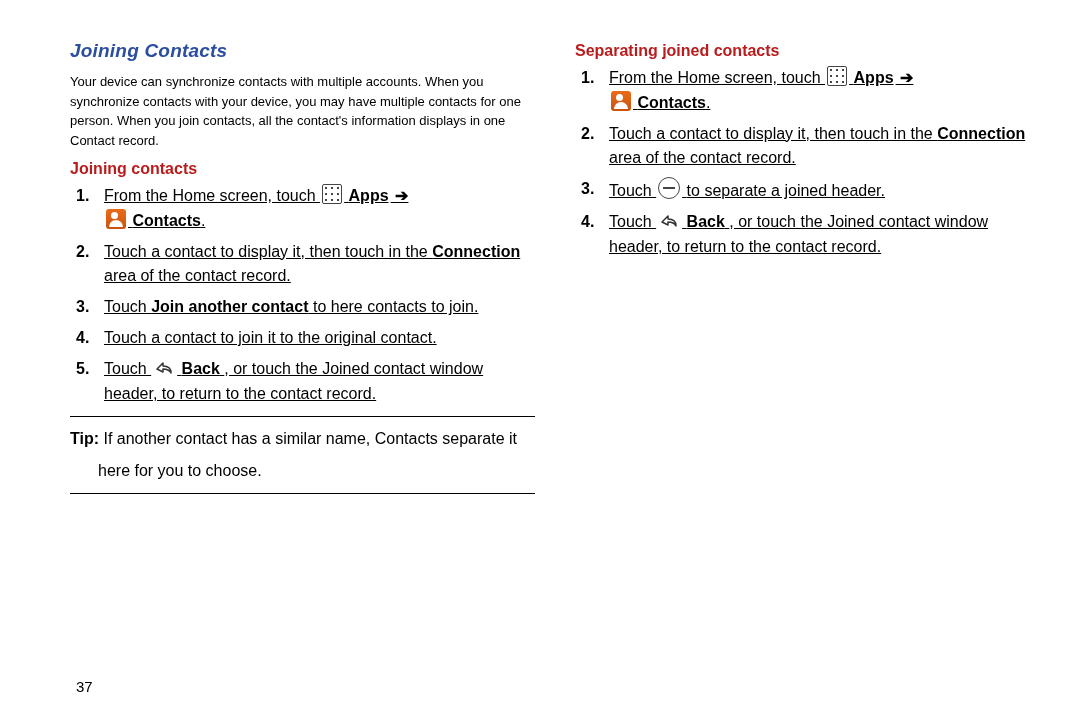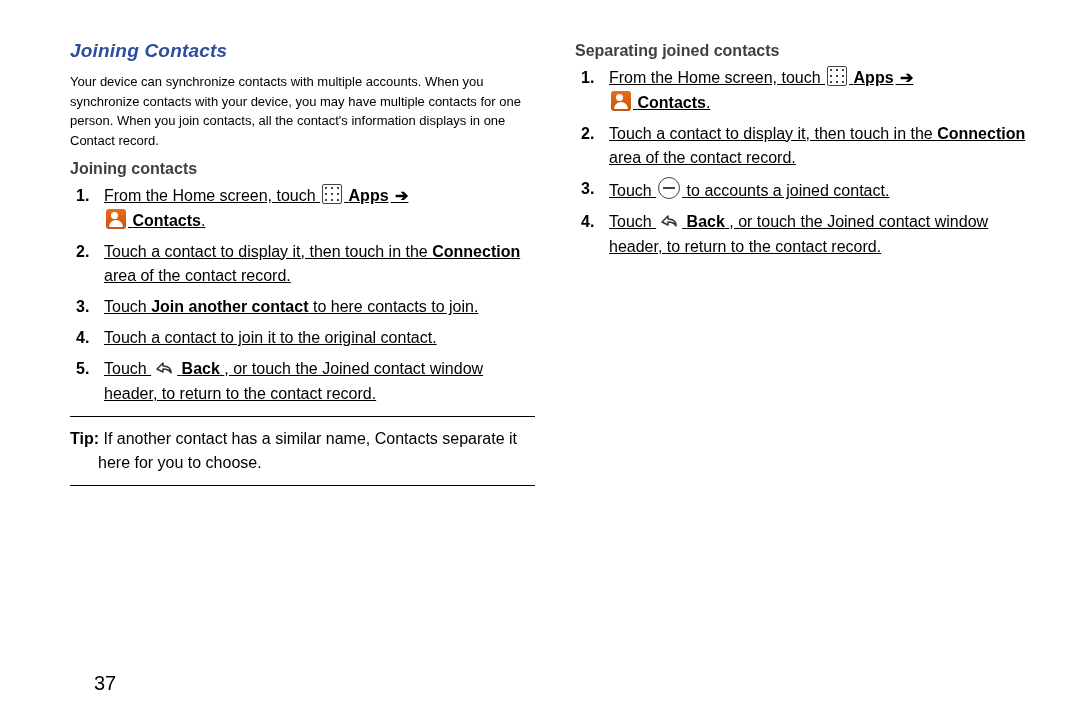--- a/index.html
+++ b/index.html
@@ -26,21 +26,21 @@
     font-style: italic;
     color: #2b4ea0;
     font-size: 19px;
     margin: 0 0 10px 0;
     letter-spacing: 0.2px;
     font-family: Arial, Helvetica, sans-serif;
   }
   .heading-primary::after{content:"";}
   .subheading {
     font-weight: 700;
-    color: #404040;
+    color: #b91c1c;
     font-size: 16px;
     margin: 8px 0 4px 0;
   }
   p.body {
     margin: 0 0 10px 0;
     line-height: 1.5;
     font-size:13px;
   }
   ol.steps {
     list-style: none;
@@ -68,26 +68,26 @@
   hr.rule {
     border: none;
     border-top: 1px solid #000;
     margin: 10px 0;
   }
   .tip {
     margin: 8px 0;
     line-height: 1.5;
     padding-left: 0;
   }
-  .tip-indent { display:block; padding-left: 28px;}
+  .tip-indent { display:block; padding-left: 28px; margin-top: 8px;}
   .page-number {
     position: absolute;
-    left: 94px;
+    left: 76px;
     bottom: 25px;
-    font-size: 20px;
+    font-size: 15px;
   }
   
   .icon {
     display: inline-block;
     vertical-align: -3px;
     margin: 0 2px;
   }
   .icon-apps {
     width: 18px; height: 18px;
     border: 1px solid #444;
@@ -192,21 +192,21 @@
         <span class="bold">Contacts</span><span>.</span>
       </li>
       <li>
         <span>Touch a contact to display it, then touch in the </span>
         <span class="bold">Connection</span>
         <span> area of the contact record.</span>
       </li>
       <li>
         <span>Touch </span>
         <span class="icon icon-separate"></span>
-        <span> to accounts a joined contact.</span>
+        <span> to separate a joined header.</span>
       </li>
       <li>
         <span>Touch </span>
         <span class="icon-back"><svg width="20" height="16" viewBox="0 0 20 16">
               <path d="M3 9 L9 3 L9 6 Q17 6 17 13 Q15 9 9 9 L9 12 Z" fill="none" stroke="#333" stroke-width="1.5" stroke-linejoin="round"></path>
             </svg></span>
         <span class="bold">Back</span>
         <span>, or touch the Joined contact window header, to return to the contact record.</span>
       </li>
     </ol>

